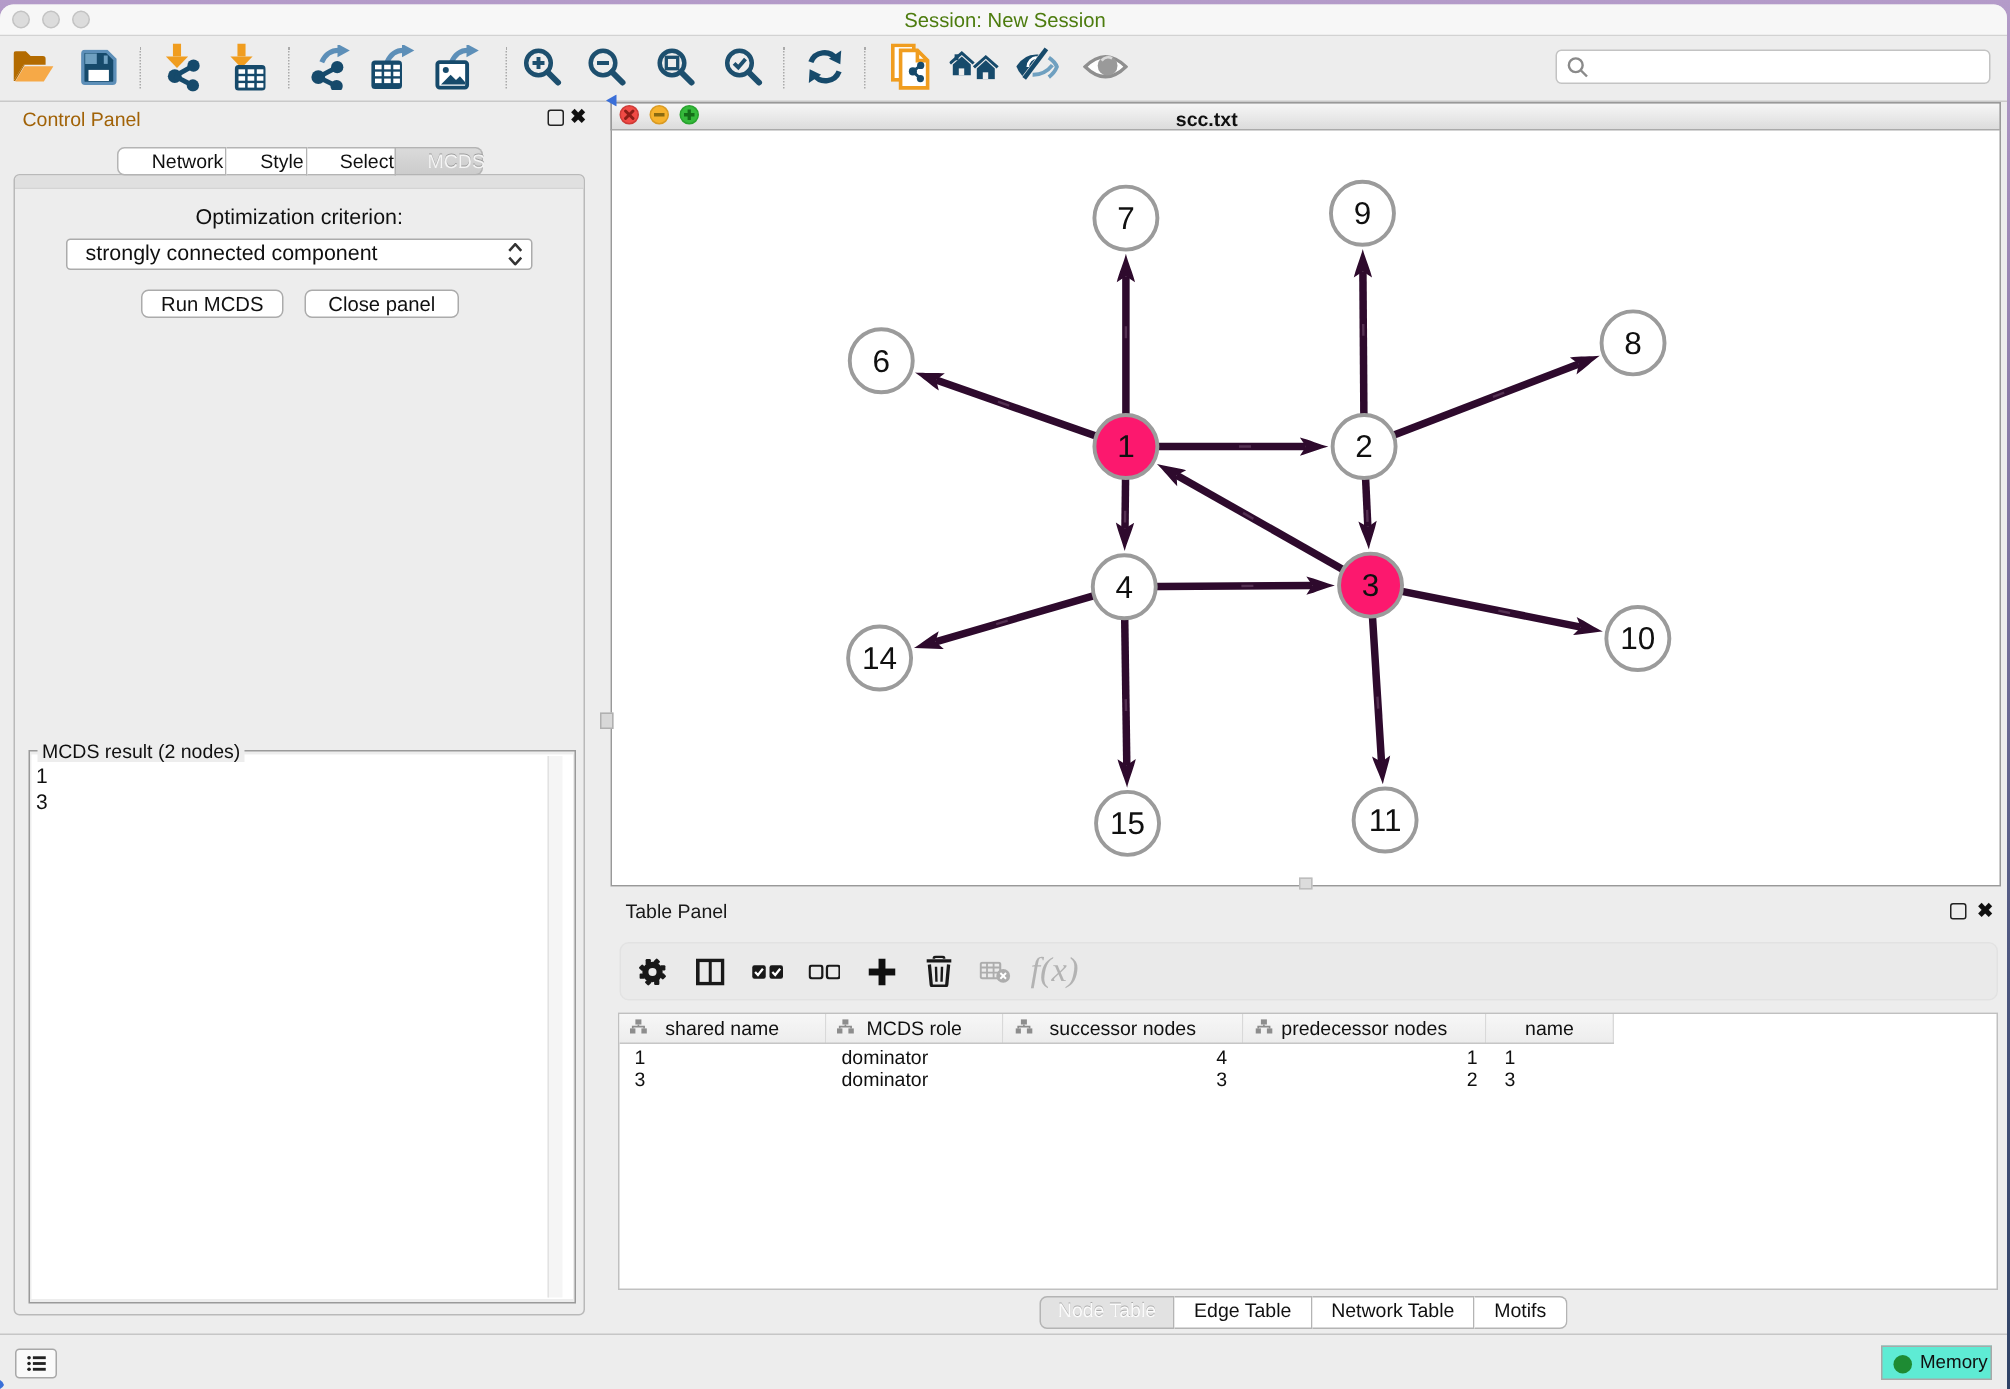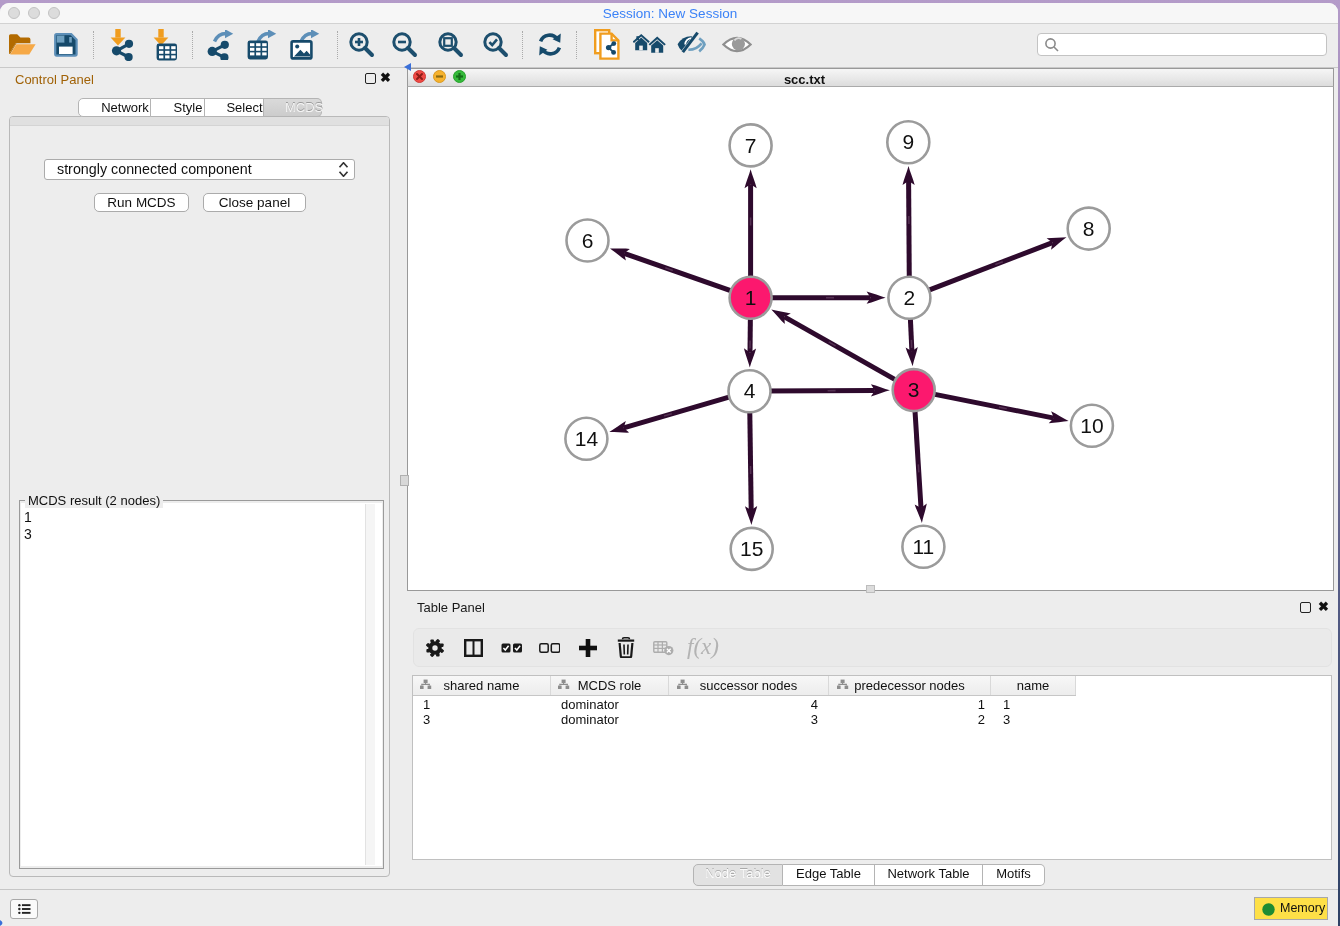--- a/index.html
+++ b/index.html
@@ -6,21 +6,21 @@
   body{width:1340px;height:926px;overflow:hidden;position:relative;
        font-family:"Liberation Sans",sans-serif;
        background:linear-gradient(180deg,#b49bc9 0%,#a18bb9 15%,#7d74a0 40%,#4c567f 70%,#2e4165 100%);}
   .abs{position:absolute;}
   #win{left:0;top:3px;width:1338px;height:923px;background:#ececec;
        border-radius:9px 9px 0 0;}
   #titlebar{left:0;top:3px;width:1338px;height:20px;background:#f6f6f6;
        border-radius:9px 9px 0 0;border-bottom:1px solid #d2d2d2;}
   .tl{position:absolute;top:7px;width:12px;height:12px;border-radius:50%;
       background:#dcdcdc;border:1px solid #c3c3c3;box-sizing:border-box;}
-  #title{left:0;top:6px;width:1340px;text-align:center;font-size:13.5px;color:#3b82f6;}
+  #title{left:0;top:6px;width:1340px;text-align:center;font-size:13.5px;color:#4d7c0f;}
   #toolbar{left:0;top:24px;width:1338px;height:44px;background:#ececec;}
   #toolbar-border{left:0;top:67px;width:1338px;height:1px;background:#c9c9c9;}
   .sep{position:absolute;top:31px;width:0;height:28px;border-left:1px dotted #aaa;}
   #search{left:1037px;top:33px;width:290px;height:23px;background:#fff;
       border:1px solid #c3c3c3;border-radius:4px;box-sizing:border-box;}
 
   
   #cp-title{left:15px;top:72px;font-size:13px;color:#a16207;}
   #cp-float{left:365px;top:73px;width:9px;height:9px;border:1.3px solid #222;border-radius:2px;}
   #cp-close{left:380px;top:70px;font-size:13px;font-weight:bold;color:#111;}
@@ -66,21 +66,21 @@
   #th-bottom{left:413px;top:695px;width:663px;height:1px;background:#c6c6c6;}
   .td{position:absolute;font-size:13px;color:#111;}
   .tabb{position:absolute;top:864px;height:22px;line-height:21px;background:#fff;border:1px solid #b4b4b4;
        box-sizing:border-box;text-align:center;font-size:13px;color:#111;line-height:18px;}
 
   
   #statusline{left:0;top:889px;width:1338px;height:1px;background:#c6c6c6;}
   #status{left:0;top:890px;width:1338px;height:36px;background:#ececec;}
   #st-btn{left:10px;top:899px;width:28px;height:20px;background:#f9f9f9;
       border:1px solid #a8a8a8;border-radius:3px;box-sizing:border-box;}
-  #mem-btn{left:1254px;top:897px;width:74px;height:23px;background:#fde047;
+  #mem-btn{left:1254px;top:897px;width:74px;height:23px;background:#5eead4;
       border:1px solid #a8a8a8;box-sizing:border-box;
       font-size:12.5px;color:#111;text-align:left;line-height:21px;padding-left:25px;}
 </style>
 </head>
 <body>
 <div id="root" style="position:absolute;left:0;top:0;width:1340px;height:926px;filter:contrast(1.005);">
 <div id="win" class="abs"></div>
 <div id="titlebar" class="abs"></div>
 <div class="tl" style="left:8px;"></div>
 <div class="tl" style="left:28px;"></div>
@@ -238,20 +238,21 @@
 <div id="cp-title" class="abs">Control Panel</div>
 <div id="cp-float" class="abs"></div>
 <div id="cp-close" class="abs">✖</div>
 <div id="cp-pane" class="abs"></div>
 <div id="cp-pane-top" class="abs"></div>
 <div class="tab" style="left:78px;width:73px;border-radius:5px 0 0 5px;">Network</div>
 <div class="tab" style="left:151px;width:54px;border-left:none;">Style</div>
 <div class="tab" style="left:205px;width:59px;border-left:none;">Select</div>
 <div class="tab" style="left:264px;width:58px;border-left:none;border-radius:0 5px 5px 0;
      background:linear-gradient(#dadada,#cccccc);color:#f3f3f3;text-shadow:0 -1px 0 #9a9a9a;">MCDS</div>
+<div id="opt-label" class="abs">Optimization criterion:</div>
 <div id="opt-select" class="abs">strongly connected component</div>
 <svg class="abs" style="left:338px;top:162px;" width="11" height="15" viewBox="0 0 11 15">
   <path d="M1.5 5.2 L5.5 0.8 L9.5 5.2" fill="none" stroke="#333" stroke-width="1.7"></path>
   <path d="M1.5 9.8 L5.5 14.2 L9.5 9.8" fill="none" stroke="#333" stroke-width="1.7"></path>
 </svg>
 <div class="btn" style="left:94px;top:192.5px;width:95px;">Run MCDS</div>
 <div class="btn" style="left:203px;top:192.5px;width:103px;">Close panel</div>
 <div id="fieldset" class="abs"></div>
 <div id="fs-white" class="abs"></div>
 <div id="fs-scroll" class="abs"></div>

